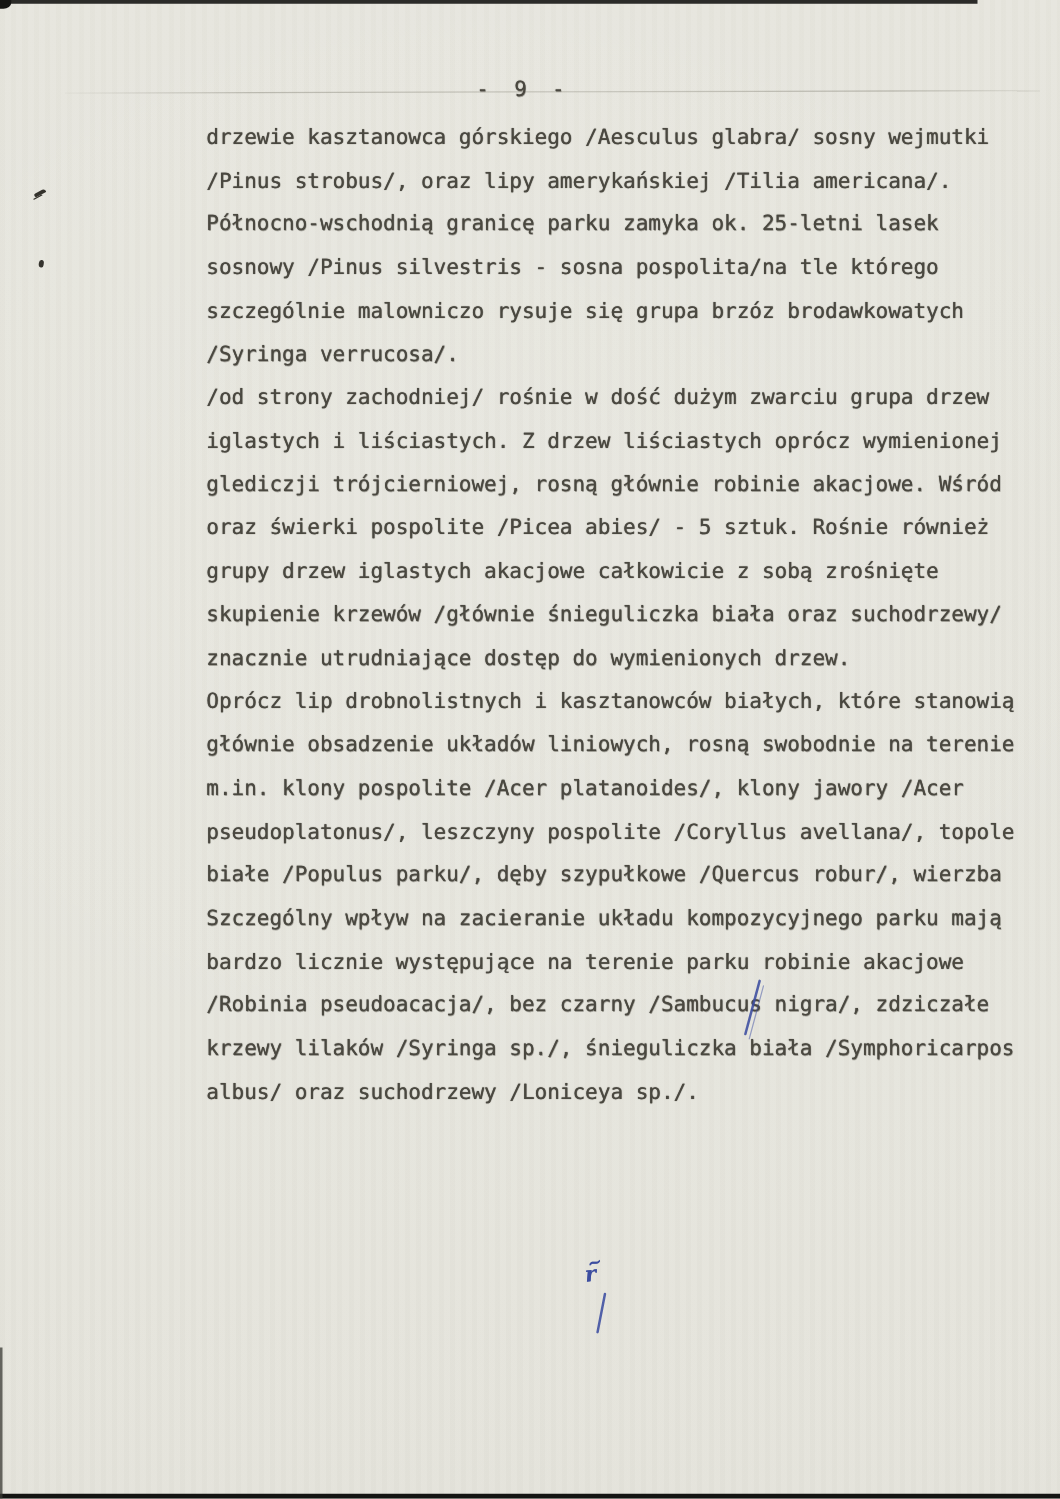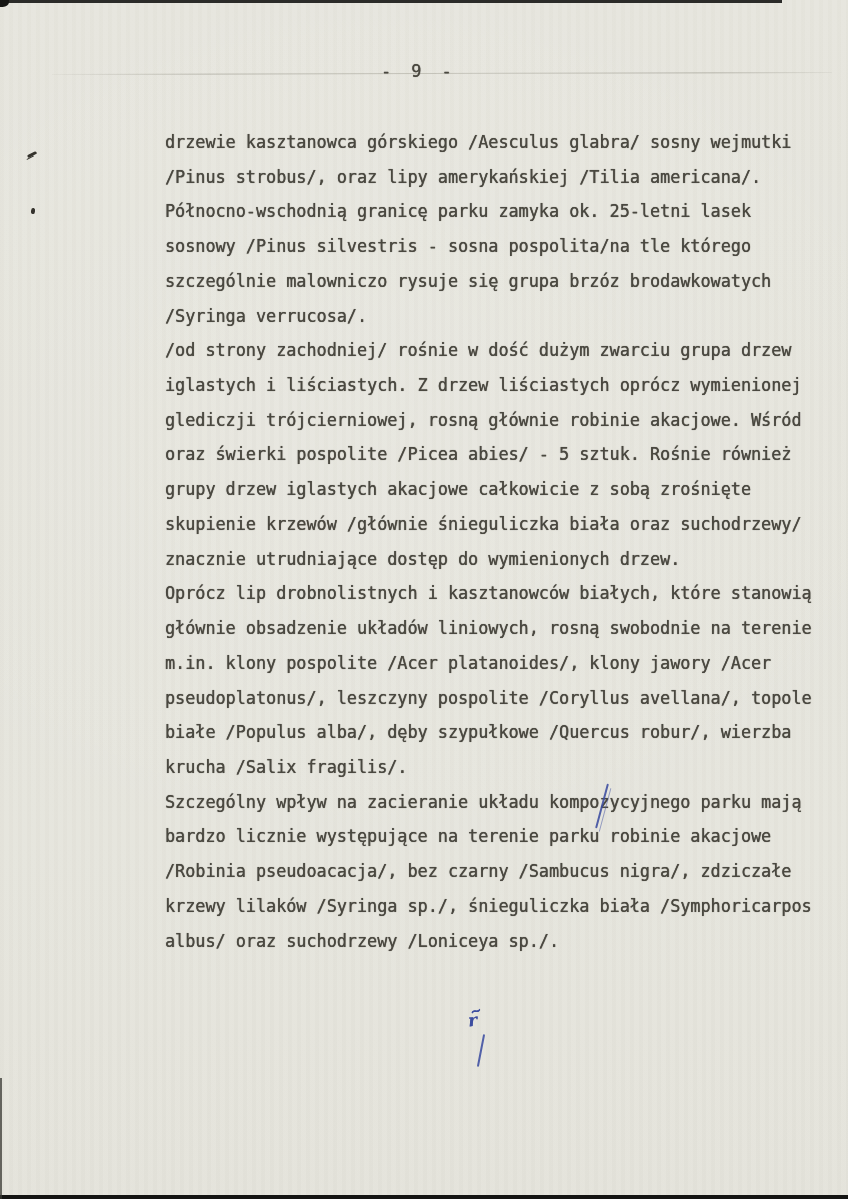--- a/index.html
+++ b/index.html
@@ -53,21 +53,20 @@
   }
 
   .page-number {
     position: absolute; left: 381px; top: 61px;
     font-size: 16.8px; white-space: pre;
   }
 
   .text-block {
     position: absolute; left: 165px; top: 92px; width: 668px;
     font-size: 16.8px;
-    margin-top: 33px;
   }
   .text-block .line {
     height: 34.72px;
     line-height: 34.72px;
     white-space: pre;
   }
 
   
   .ink-mark { position: absolute; background: #34322c; }
   .ink-mark.m1 {
@@ -135,22 +134,21 @@
     <div class="line">iglastych i liściastych. Z drzew liściastych oprócz wymienionej</div>
     <div class="line">glediczji trójcierniowej, rosną głównie robinie akacjowe. Wśród</div>
     <div class="line">oraz świerki pospolite /Picea abies/ - 5 sztuk. Rośnie również</div>
     <div class="line">grupy drzew iglastych akacjowe całkowicie z sobą zrośnięte</div>
     <div class="line">skupienie krzewów /głównie śnieguliczka biała oraz suchodrzewy/</div>
     <div class="line">znacznie utrudniające dostęp do wymienionych drzew.</div>
     <div class="line">Oprócz lip drobnolistnych i kasztanowców białych, które stanowią</div>
     <div class="line">głównie obsadzenie układów liniowych, rosną swobodnie na terenie</div>
     <div class="line">m.in. klony pospolite /Acer platanoides/, klony jawory /Acer</div>
     <div class="line">pseudoplatonus/, leszczyny pospolite /Coryllus avellana/, topole</div>
-    <div class="line">białe /Populus alba/, dęby szypułkowe /Quercus robur/, wierzba</div>
-    <div class="line">krucha /Salix fragilis/.</div>
+    <div class="line">białe /Populus parku/, dęby szypułkowe /Quercus robur/, wierzba</div>
     <div class="line">Szczególny wpływ na zacieranie układu kompozycyjnego parku mają</div>
     <div class="line">bardzo licznie występujące na terenie parku robinie akacjowe</div>
     <div class="line">/Robinia pseudoacacja/, bez czarny /Sambucus nigra/, zdziczałe</div>
     <div class="line">krzewy lilaków /Syringa sp./, śnieguliczka biała /Symphoricarpos</div>
     <div class="line">albus/ oraz suchodrzewy /Loniceya sp./.</div>
   </div>
 
   <div class="pen-stroke strike-coryllus"></div>
   <div class="pen-stroke strike-lonicera"></div>
   <div class="pen-letter">

